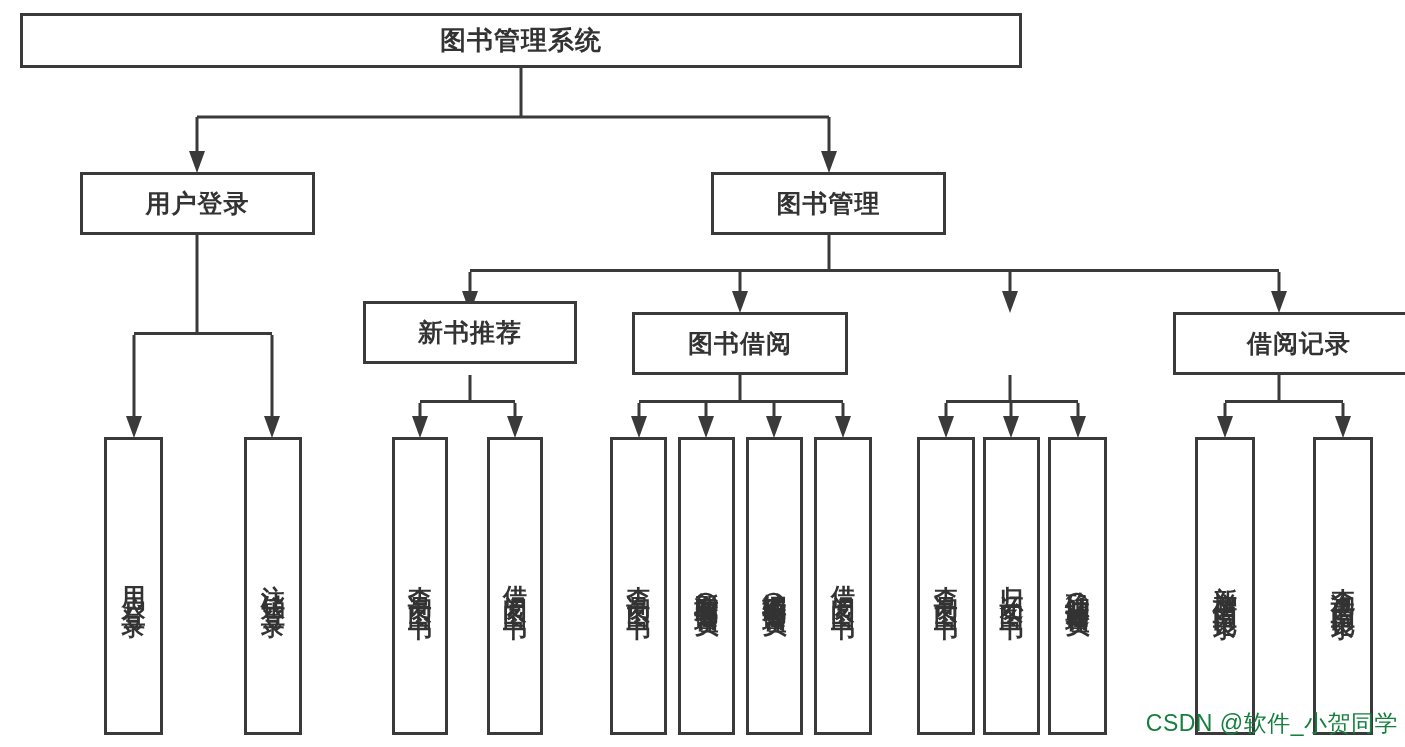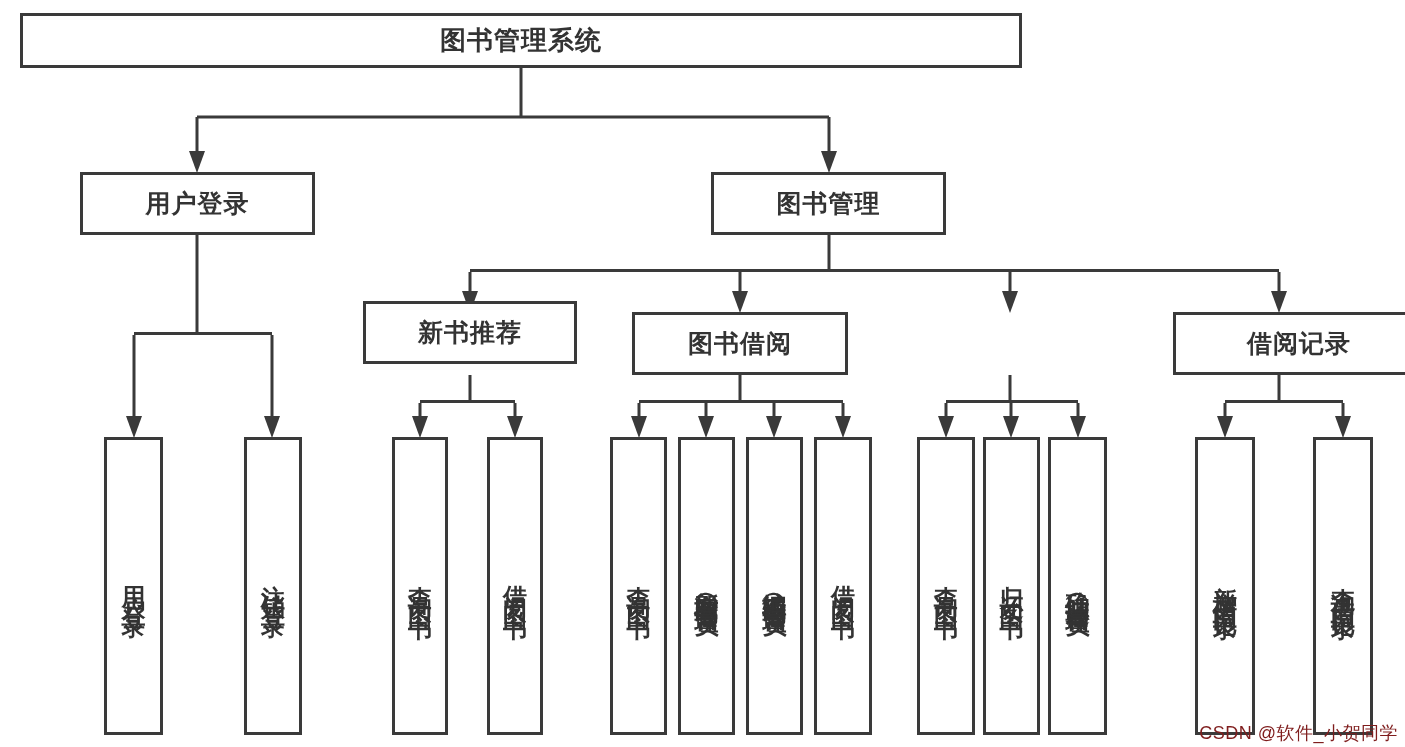--- a/index.html
+++ b/index.html
@@ -39,23 +39,23 @@
     text-orientation: mixed;
     font-size: 24px;
     white-space: nowrap;
   }
   .ls-l .lbl { letter-spacing: 10px; }
   .ls-m .lbl { letter-spacing: 6px; }
   .ls-t .lbl { letter-spacing: 3px; }
   .watermark {
     position: absolute;
     right: 7px;
-    bottom: 2px;
-    font-size: 18px;
-    color: #7f1d1d;
+    bottom: 8px;
+    font-size: 23px;
+    color: #15803d;
     letter-spacing: 0.5px;
     z-index: 10;
     white-space: nowrap;
   }
 </style>
 </head>
 <body>
 
 <div class="canvas">
 

